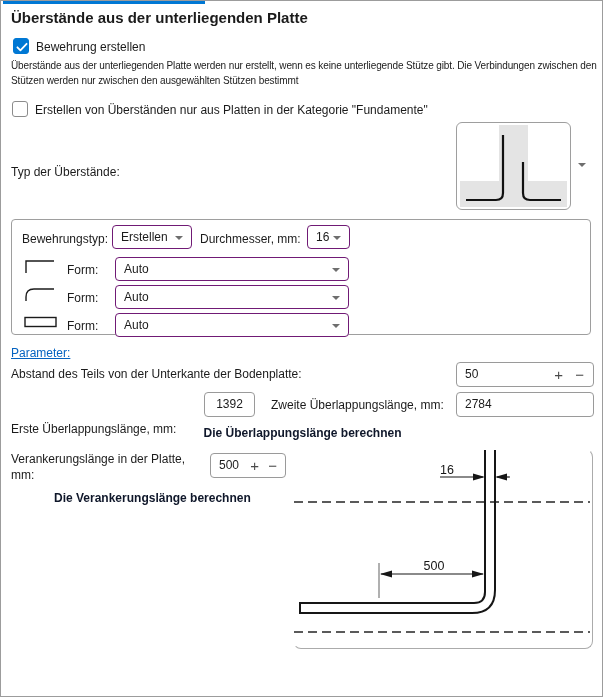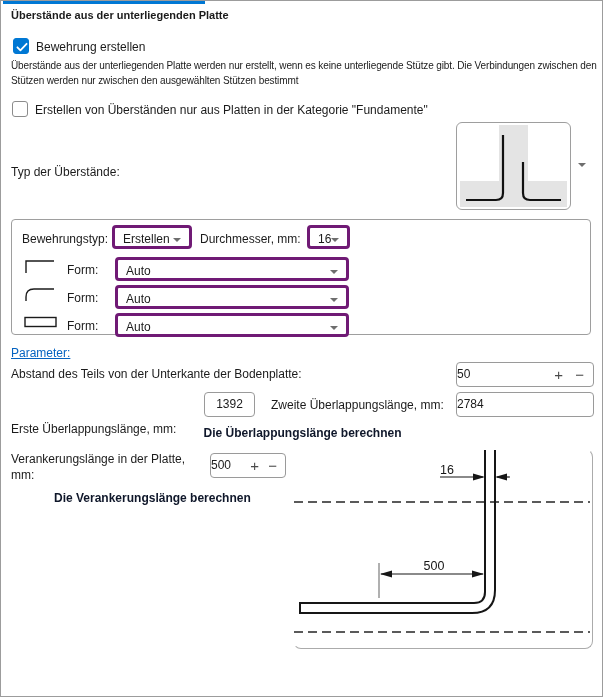--- a/index.html
+++ b/index.html
@@ -6,36 +6,36 @@
   *{box-sizing:border-box;}
   .dlg{
     position:relative;width:603px;height:697px;background:#fff;
     border:1px solid #9c9c9c;overflow:hidden;
     font-family:"Liberation Sans","DejaVu Sans",sans-serif;
     font-size:12px;color:#1b1b1b;
   }
   .abs{position:absolute;}
   .nowrap{white-space:nowrap;}
   .topbar{left:2px;top:0;width:202px;height:3px;background:#0078d4;}
-  .title{left:10px;top:8px;font-weight:bold;font-size:11px;}
+  .title{left:10px;top:8px;font-weight:bold;font-size:15px;}
   .cb{width:16px;height:16px;border-radius:3px;}
   .cb.checked{background:#0078d4;border:1px solid #0078d4;}
   .cb.unchecked{background:#fff;border:1px solid #8c8c8c;}
   .para{left:10px;top:57px;width:592px;line-height:15px;font-size:10px;letter-spacing:-0.12px;}
   .imgselect{left:455px;top:121px;width:115px;height:88px;border:1px solid #9e9e9e;border-radius:6px;background:#fff;}
   .caret{display:inline-block;width:0;height:0;border-left:4px solid transparent;border-right:4px solid transparent;border-top:4.5px solid #6e6e6e;}
   .groupbox{left:10px;top:218px;width:580px;height:116px;border:1px solid #9e9e9e;border-radius:4px;background:#fff;}
   .select{
-    position:absolute;border:3px solid #701a75;border-radius:4px;background:#fff;
+    position:absolute;border:1px solid #701a75;border-radius:4px;background:#fff;
     line-height:22px;padding-left:8px;height:24px;
   }
   .select .caret{position:absolute;right:8px;top:10px;}
   .input{
     position:absolute;border:1px solid #9a9a9a;border-radius:4px;background:#fff;
-    height:25px;line-height:23px;
+    height:25px;line-height:23px;padding-left:8px;
   }
   .input.center{text-align:center;padding-left:0;}
   .spin .pm{position:absolute;top:0;height:100%;display:flex;align-items:center;
     color:#4a4a4a;font-size:15px;font-weight:400;cursor:default;}
   .link{color:#0563C1;}
   .biglink{color:#0f172a;font-weight:bold;text-decoration:none;}
   .label{line-height:14px;}
   .diagrampanel{
     left:292px;top:448px;width:300px;height:200px;
     border:1px solid transparent;border-right-color:#ababab;border-bottom-color:#ababab;

